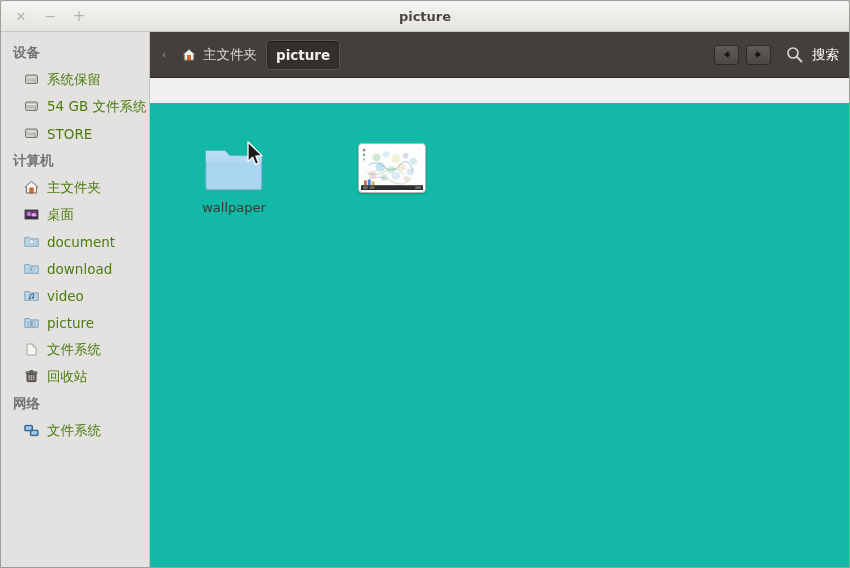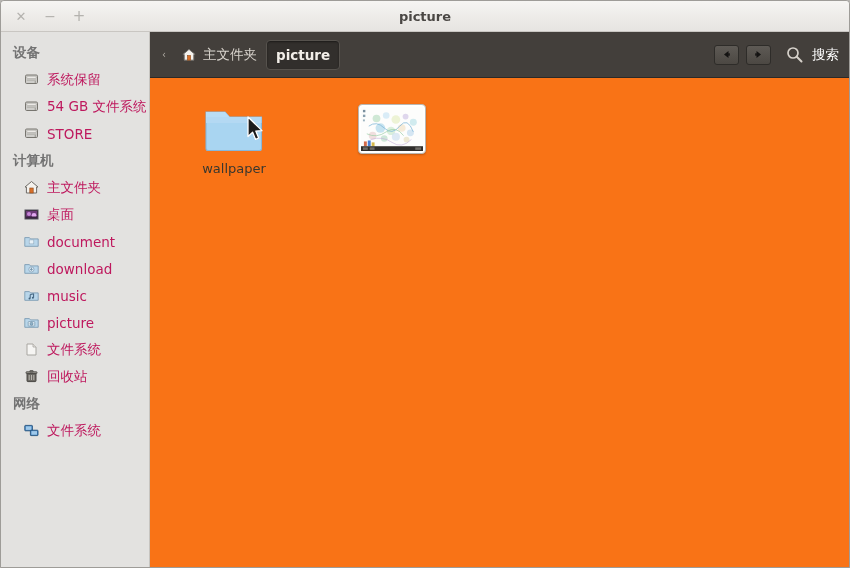--- a/index.html
+++ b/index.html
@@ -54,21 +54,21 @@
     padding-top: 7px;
     overflow: hidden;
   }
   .sb-heading {
     font-size: 13.5px; font-weight: bold; color: #737373;
     padding: 5px 0 4px 12px;
   }
   .sb-item {
     display: flex; align-items: center;
     height: 27px; padding-left: 22px;
-    font-size: 13.5px; color: #be185d;
+    font-size: 13.5px; color: #4d7c0f;
     cursor: default; white-space: nowrap;
   }
   .sb-item .lbl { margin-left: 7px; overflow: hidden; }
   .sb-ico { width: 17px; height: 17px; flex: 0 0 17px; position: relative; }
 
   
   .toolbar {
     flex: 1;
     display: flex; flex-direction: column; min-width: 0;
     background: #f1f0ee;
@@ -105,24 +105,24 @@
     display: flex; align-items: center; justify-content: center;
     cursor: default;
   }
   .search-icon-wrap { margin-left: 14px; display:flex; align-items:center; cursor: default;}
   .search-label {
     margin-left: 8px; font-size: 13.5px; color: #ffffff; cursor: default;
   }
 
   
   .filearea {
-    flex: 1; background: #f97316;
-    padding: 4px 0 0 0;
+    flex: 1; background: #14b8a6;
+    padding: 18px 0 0 0;
     display: flex; align-items: flex-start;
-    overflow: hidden; position: relative;
+    overflow: hidden; position: relative; margin-top: 25px;
   }
   .fitem {
     width: 152px;
     display: flex; flex-direction: column; align-items: center;
     padding-top: 4px; cursor: default;
   }
   .fitem .thumb {
     height: 68px; display: flex; align-items: flex-end; justify-content: center;
   }
   .fname {
@@ -239,21 +239,21 @@
       </div>
       <div class="sb-item">
         <span class="sb-ico">
           <svg width="17" height="17" viewBox="0 0 17 17">
               <path d="M1.8 4.6 h4.6 l1.1 1.3 h7.7 v7.4 h-13.4 z" fill="#b9d6ea" stroke="#7d9cb4" stroke-width=".9"></path>
               <path d="M7.2 11.4 v-3.8 l3.4-.8 v3.8" stroke="#41627d" stroke-width="1" fill="none"></path>
               <circle cx="6.5" cy="11.5" r="1" fill="#41627d"></circle>
               <circle cx="9.9" cy="10.7" r="1" fill="#41627d"></circle>
             </svg>
         </span>
-        <span class="lbl">music</span>
+        <span class="lbl">video</span>
       </div>
       <div class="sb-item">
         <span class="sb-ico">
           <svg width="17" height="17" viewBox="0 0 17 17">
               <path d="M1.8 4.6 h4.6 l1.1 1.3 h7.7 v7.4 h-13.4 z" fill="#b9d6ea" stroke="#7d9cb4" stroke-width=".9"></path>
               <rect x="5.2" y="7.6" width="6.6" height="4.4" rx=".6" fill="#e3eef6" stroke="#6f90a8" stroke-width=".7"></rect>
               <circle cx="8.5" cy="9.8" r="1.5" fill="#8fb2c8" stroke="#5a7e99" stroke-width=".6"></circle>
             </svg>
         </span>
         <span class="lbl">picture</span>

